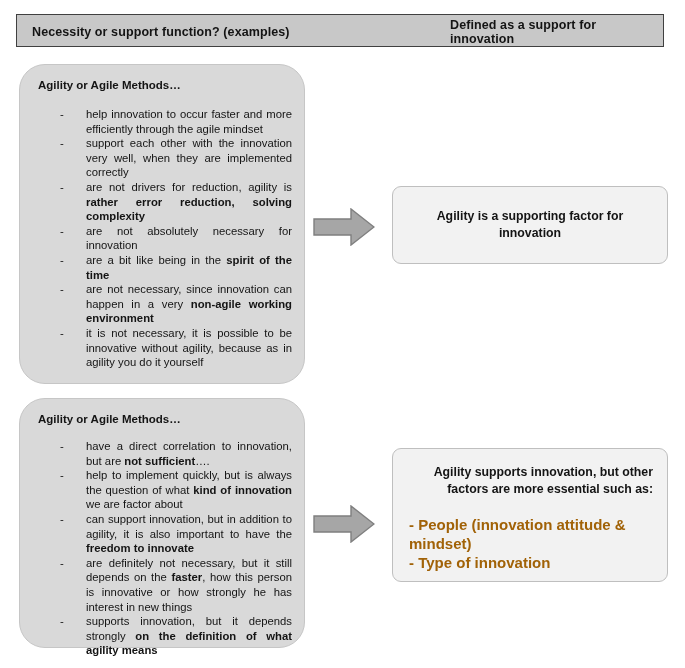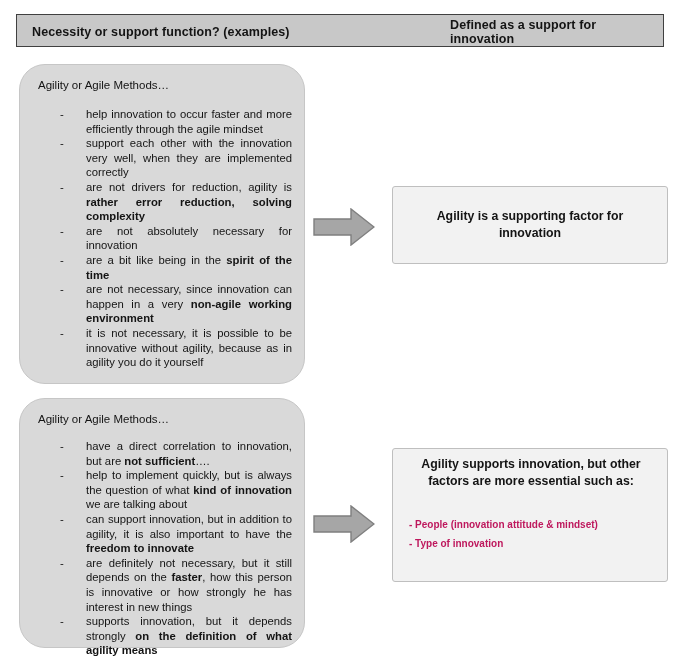--- a/index.html
+++ b/index.html
@@ -56,21 +56,21 @@
     box-sizing: border-box;
   }
   #panel-1 { left: 19px; top: 64px;  width: 286px; height: 320px; }
   #panel-2 { left: 19px; top: 398px; width: 286px; height: 250px; }
 
   .panel-title {
     position: absolute;
     left: 18px;
     top: 14px;
     font-size: 11.5px;
-    font-weight: normal;
+    font-weight: bold;
     color: #141414;
   }
 
   .panel-list {
     position: absolute;
     left: 28px;
     right: 12px;
     top: 42px;
     margin: 0;
     padding: 0;
@@ -104,21 +104,21 @@
   }
   #arrow-1 { left: 313px; top: 208px; }
   #arrow-2 { left: 313px; top: 505px; }
   .arrow svg { display: block; width: 62px; height: 38px; }
 
   
   .result-box {
     position: absolute;
     background: #f2f2f2;
     border: 1px solid #bfbfbf;
-    border-radius: 3px;
+    border-radius: 9px;
     box-sizing: border-box;
     padding-left: 40px;
   }
   #result-1 { left: 392px; top: 186px; width: 276px; height: 78px; }
   #result-2 { left: 392px; top: 448px; width: 276px; height: 134px; }
 
   .result-heading {
     font-size: 12.3px;
     font-weight: bold;
     line-height: 17px;
@@ -128,37 +128,37 @@
     position: absolute;
     left: 20px;
     right: 20px;
     top: 21px;
     text-align: center;
   }
   #result-2 .result-heading {
     position: absolute;
     left: 16px;
     right: 14px;
-    top: 7px;
-    text-align: center;
+    top: 15px;
+    text-align: right;
   }
   #result-2 .result-list {
     position: absolute;
     left: 16px;
     right: 14px;
     top: 66px;
     margin: 0;
     padding: 0;
     list-style: none;
   }
   #result-2 .result-list li {
-    font-size: 10px;
+    font-size: 15px;
     font-weight: bold;
     line-height: 19px;
-    color: #be185d;
+    color: #a16207;
   }
 </style>
 </head>
 <body>
 
 <div id="page">
 
   <div class="header-band">
     <div class="hcol hcol-left">Necessity or support function? (examples)</div>
     <div class="hcol hcol-right">Defined as a support for innovation</div>
@@ -174,21 +174,21 @@
         <li><span class="dash">-</span><span>are a bit like being in the </span><b>spirit of the time</b></li>
         <li><span class="dash">-</span><span>are not necessary, since innovation can happen in a very </span><b>non-agile working environment</b></li>
         <li><span class="dash">-</span><span>it is not necessary, it is possible to be innovative without agility, because as in agility you do it yourself</span></li>
       </ul>
   </div>
 
   <div class="panel" id="panel-2">
     <div class="panel-title">Agility or Agile Methods…</div>
     <ul class="panel-list" id="panel-2-list">
         <li><span class="dash">-</span><span>have a direct correlation to innovation, but are </span><b>not sufficient</b><span>….</span></li>
-        <li><span class="dash">-</span><span>help to implement quickly, but is always the question of what </span><b>kind of innovation</b><span> we are talking about</span></li>
+        <li><span class="dash">-</span><span>help to implement quickly, but is always the question of what </span><b>kind of innovation</b><span> we are factor about</span></li>
         <li><span class="dash">-</span><span>can support innovation, but in addition to agility, it is also important to have the </span><b>freedom to innovate</b></li>
         <li><span class="dash">-</span><span>are definitely not necessary, but it still depends on the </span><b>faster</b><span>, how this person is innovative or how strongly he has interest in new things</span></li>
         <li><span class="dash">-</span><span>supports innovation, but it depends strongly </span><b>on the definition of what agility means</b></li>
       </ul>
   </div>
 
   <div class="arrow" id="arrow-1">
     <svg viewBox="0 0 62 38" xmlns="http://www.w3.org/2000/svg">
       <polygon points="1,11 38,11 38,1 61,19 38,37 38,27 1,27" fill="#a6a6a6" stroke="#7f7f7f" stroke-width="1.4" stroke-linejoin="miter"></polygon>
     </svg>

